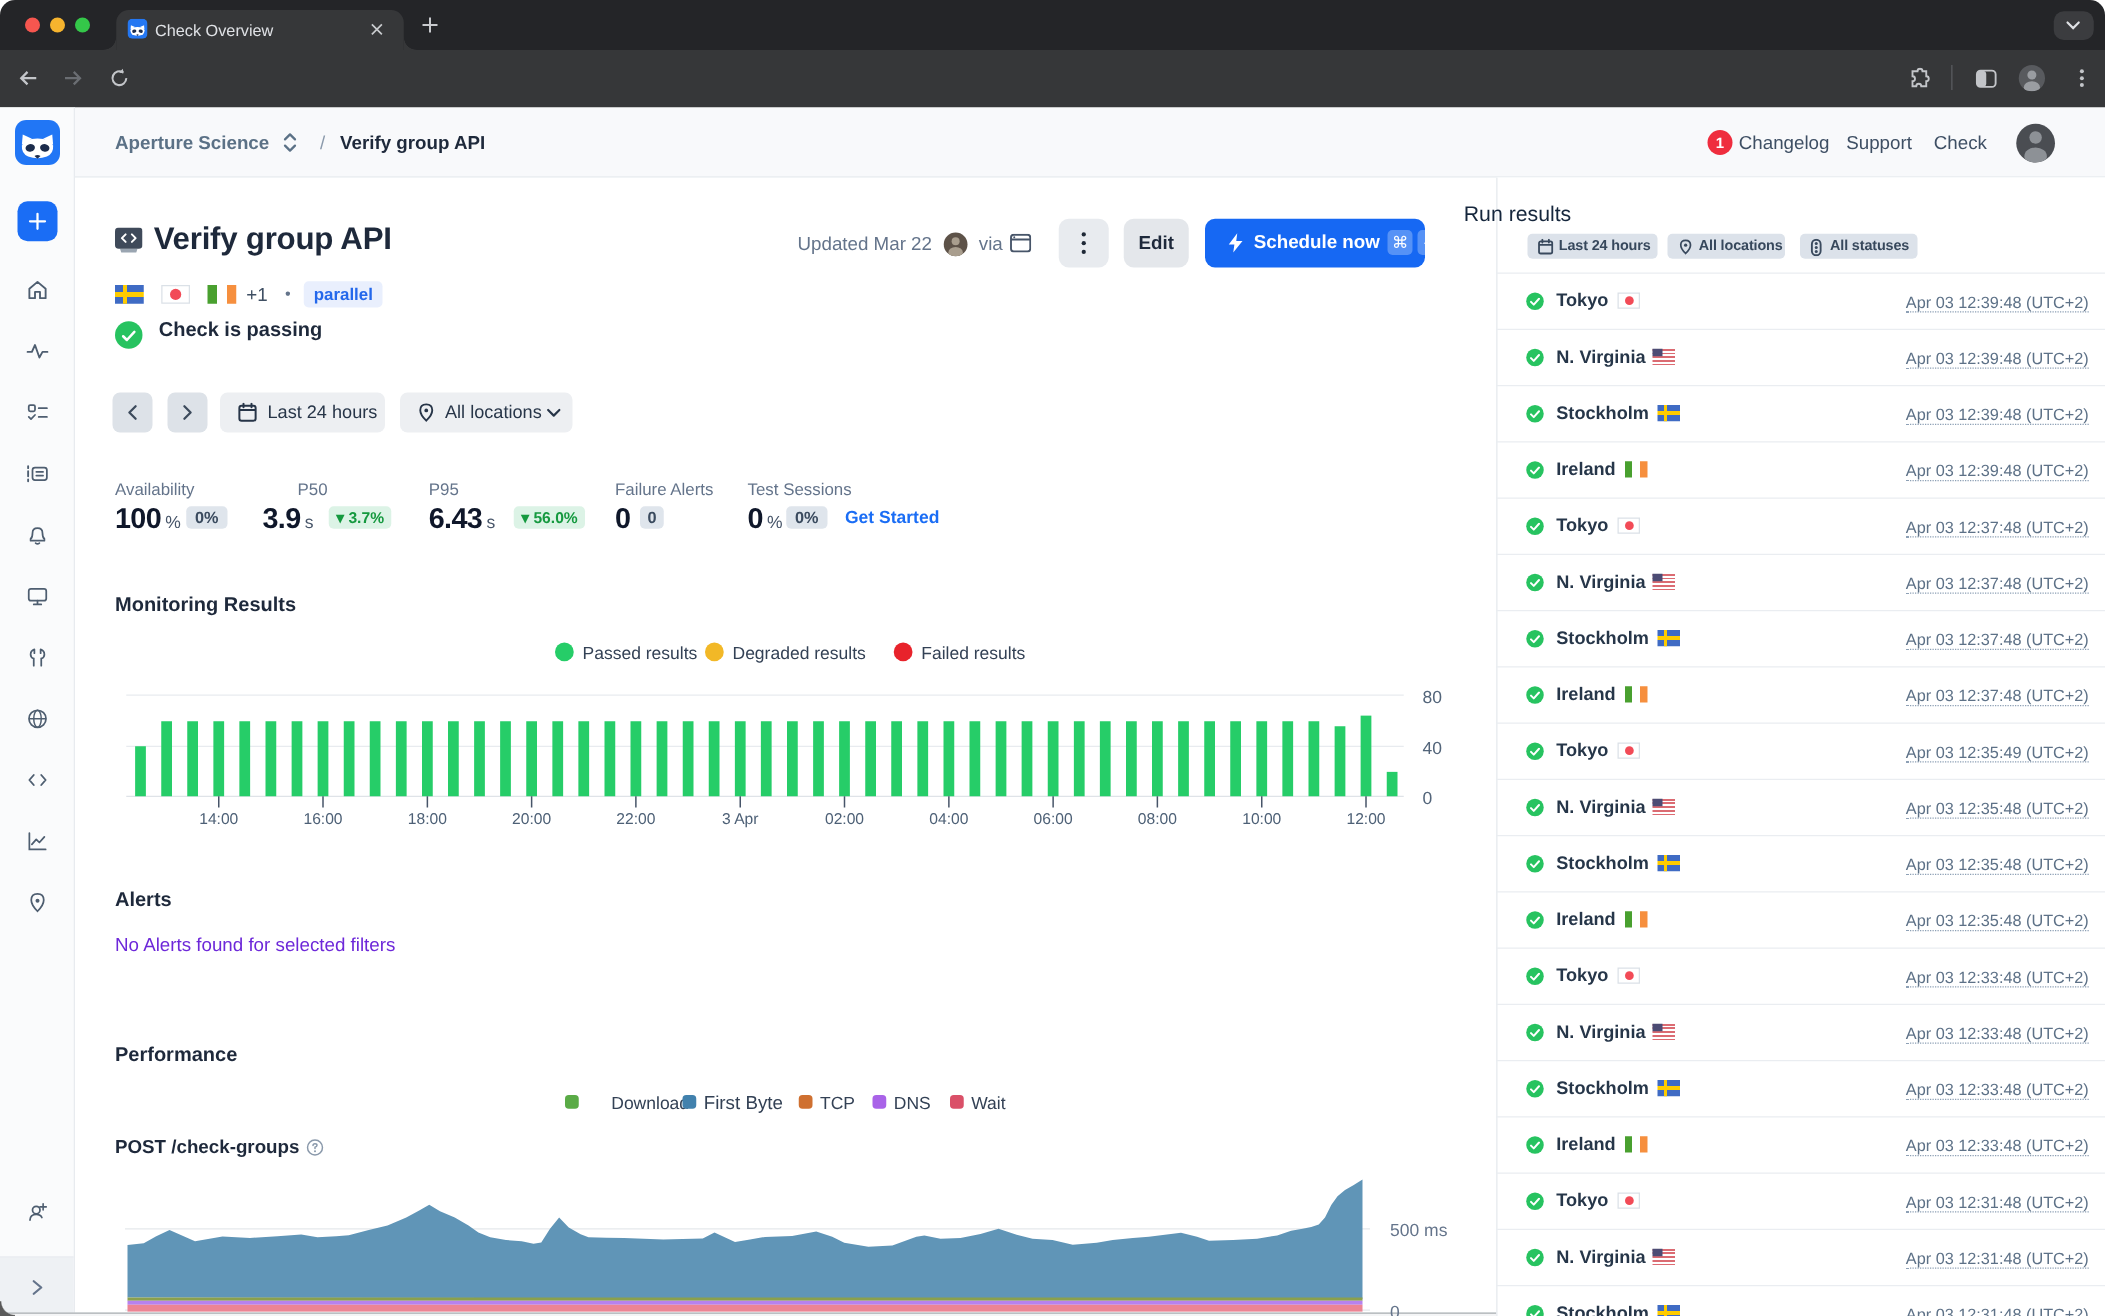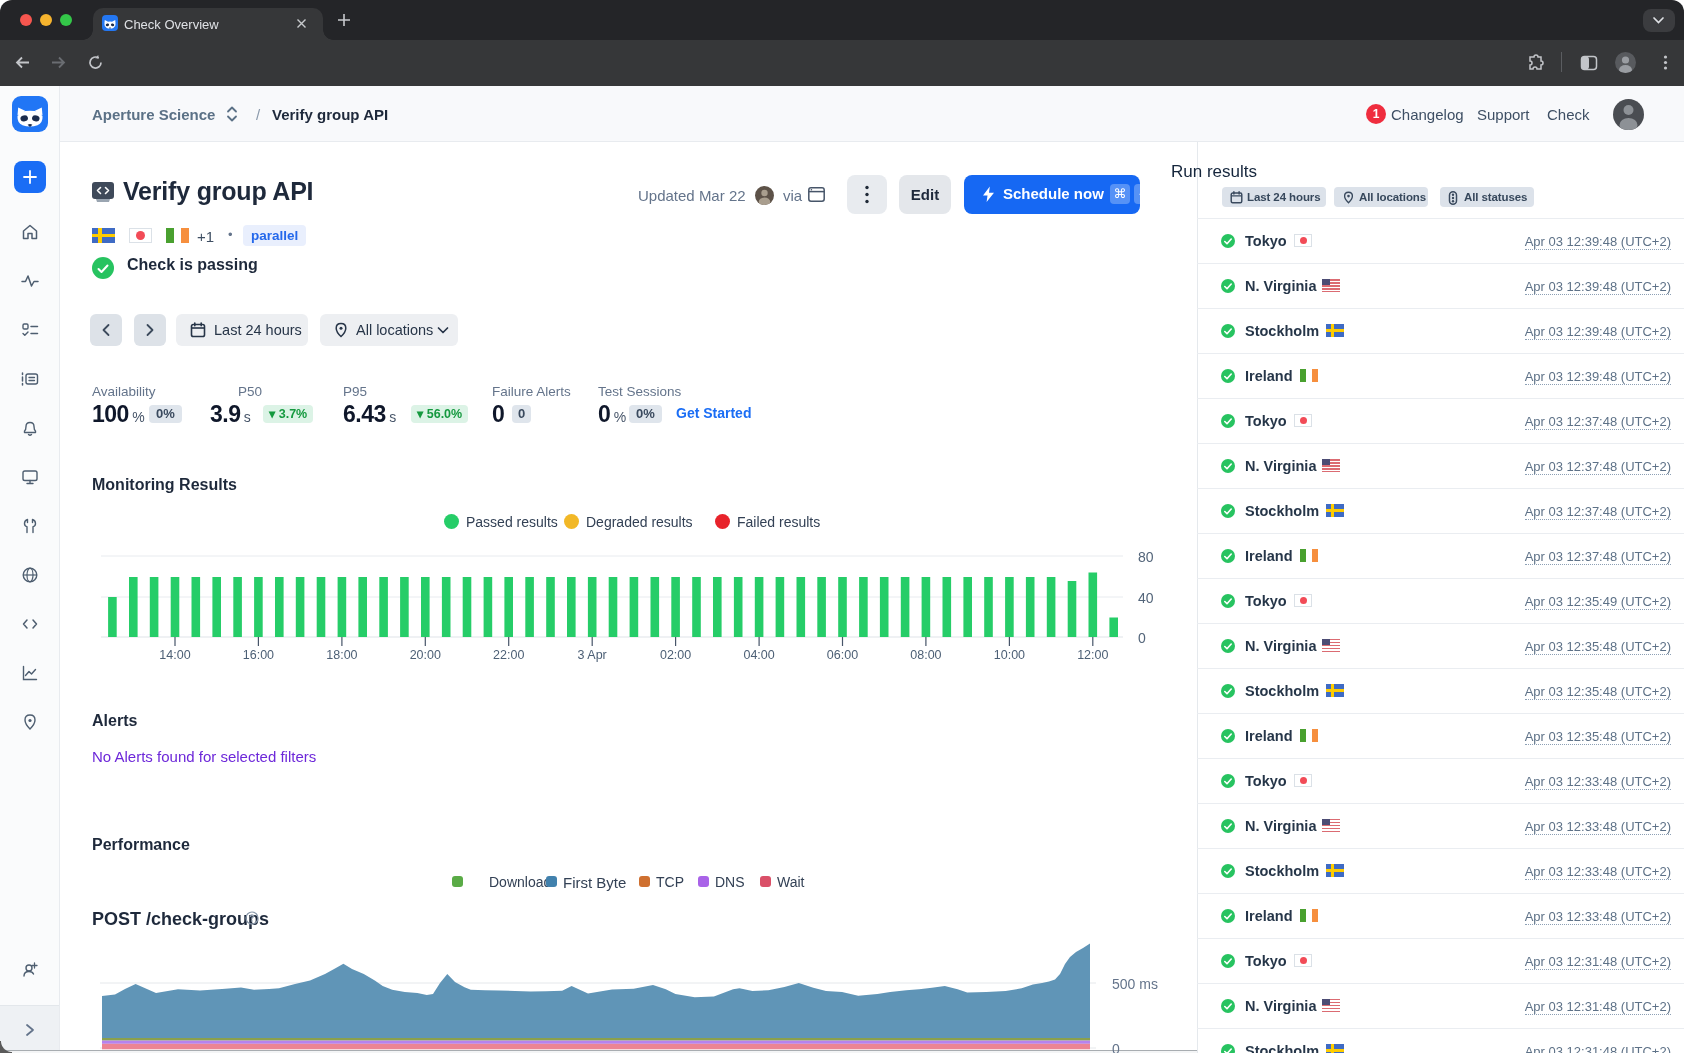--- a/index.html
+++ b/index.html
@@ -385,21 +385,21 @@
 <div class="abs" style="left:452px; top:876px; width:11px; height:11px; border-radius:3px; background:#5aab46;"></div>
 <div class="abs" style="left:489px; top:874px; font-size:14px; color:#334155;">Download</div>
 <div class="abs" style="left:546px; top:876px; width:11px; height:11px; border-radius:3px; background:#4181ad;"></div>
 <div class="abs" style="left:563px; top:874px; font-size:15px; color:#334155;">First Byte</div>
 <div class="abs" style="left:639px; top:876px; width:11px; height:11px; border-radius:3px; background:#cf7030;"></div>
 <div class="abs" style="left:656px; top:874px; font-size:14px; color:#334155;">TCP</div>
 <div class="abs" style="left:698px; top:876px; width:11px; height:11px; border-radius:3px; background:#a963e8;"></div>
 <div class="abs" style="left:715px; top:874px; font-size:14px; color:#334155;">DNS</div>
 <div class="abs" style="left:760px; top:876px; width:11px; height:11px; border-radius:3px; background:#da5068;"></div>
 <div class="abs" style="left:777px; top:874px; font-size:14px; color:#334155;">Wait</div>
-<div class="abs" style="left:92px; top:909px; font-size:18px; font-weight:bold; color:#1e293b;">POST /check-groups</div>
+<div class="abs" style="left:92px; top:909px; font-size:15px; font-weight:bold; color:#1e293b;">POST /check-groups</div>
 <svg class="abs" style="left:245px; top:911px;" width="14" height="14" viewBox="0 0 14 14">
       <circle cx="7" cy="7" r="6" fill="none" stroke="#8a99ab" stroke-width="1.2"></circle>
       <path d="M5.4 5.4 Q5.4 3.9 7 3.9 Q8.6 3.9 8.6 5.2 Q8.6 6.2 7 6.8 L7 7.8" fill="none" stroke="#8a99ab" stroke-width="1.2" stroke-linecap="round"></path>
       <circle cx="7" cy="10" r="0.8" fill="#8a99ab"></circle>
     </svg>
 <svg class="abs" style="left:96px; top:935px;" width="1010" height="118" viewBox="0 0 1010 118">
       <line x1="4" y1="48" x2="1000" y2="48" stroke="#e5e8eb" stroke-width="1"></line>
       <line x1="4" y1="113" x2="1000" y2="113" stroke="#e5e8eb" stroke-width="1"></line>
       <path d="M6.0 61.0 L19.0 59.5 L29.0 54.0 L39.6 49.0 L60.0 58.0 L82.0 54.2 L104.0 55.4 L126.0 54.0 L145.0 52.6 L158.0 54.8 L173.0 54.0 L183.0 53.2 L199.0 49.0 L214.0 45.4 L229.0 39.0 L239.0 33.5 L247.4 28.7 L256.0 34.0 L267.8 39.0 L278.8 45.4 L286.7 51.0 L296.2 54.8 L308.8 57.0 L321.4 58.0 L330.8 60.0 L337.0 59.0 L344.0 48.0 L351.3 39.0 L359.0 47.0 L368.5 52.3 L374.8 54.8 L389.0 55.2 L403.2 55.4 L419.0 56.0 L434.6 56.6 L450.0 56.2 L466.2 55.7 L475.6 51.0 L492.0 58.5 L504.0 56.5 L516.0 54.5 L537.7 53.7 L557.0 50.1 L569.8 54.3 L579.4 59.1 L598.7 62.3 L617.9 61.4 L637.1 54.3 L643.5 53.3 L656.4 55.9 L672.4 55.3 L688.4 52.1 L702.8 47.9 L717.3 52.7 L730.0 55.9 L746.0 56.9 L762.2 60.7 L781.4 59.1 L794.2 56.9 L810.3 55.3 L823.1 54.3 L835.9 52.7 L848.8 51.1 L861.6 54.3 L871.2 57.5 L890.4 56.9 L909.7 55.9 L925.7 53.3 L936.9 49.5 L946.0 48.0 L953.0 46.5 L959.0 44.5 L964.0 39.0 L969.0 29.0 L974.0 22.0 L980.0 17.0 L987.0 13.0 L994.0 8.5 L994 104 L6 103 Z" fill="#6095b7"></path>
       <rect x="6" y="103" width="988" height="2.6" fill="#8aa04e"></rect>

